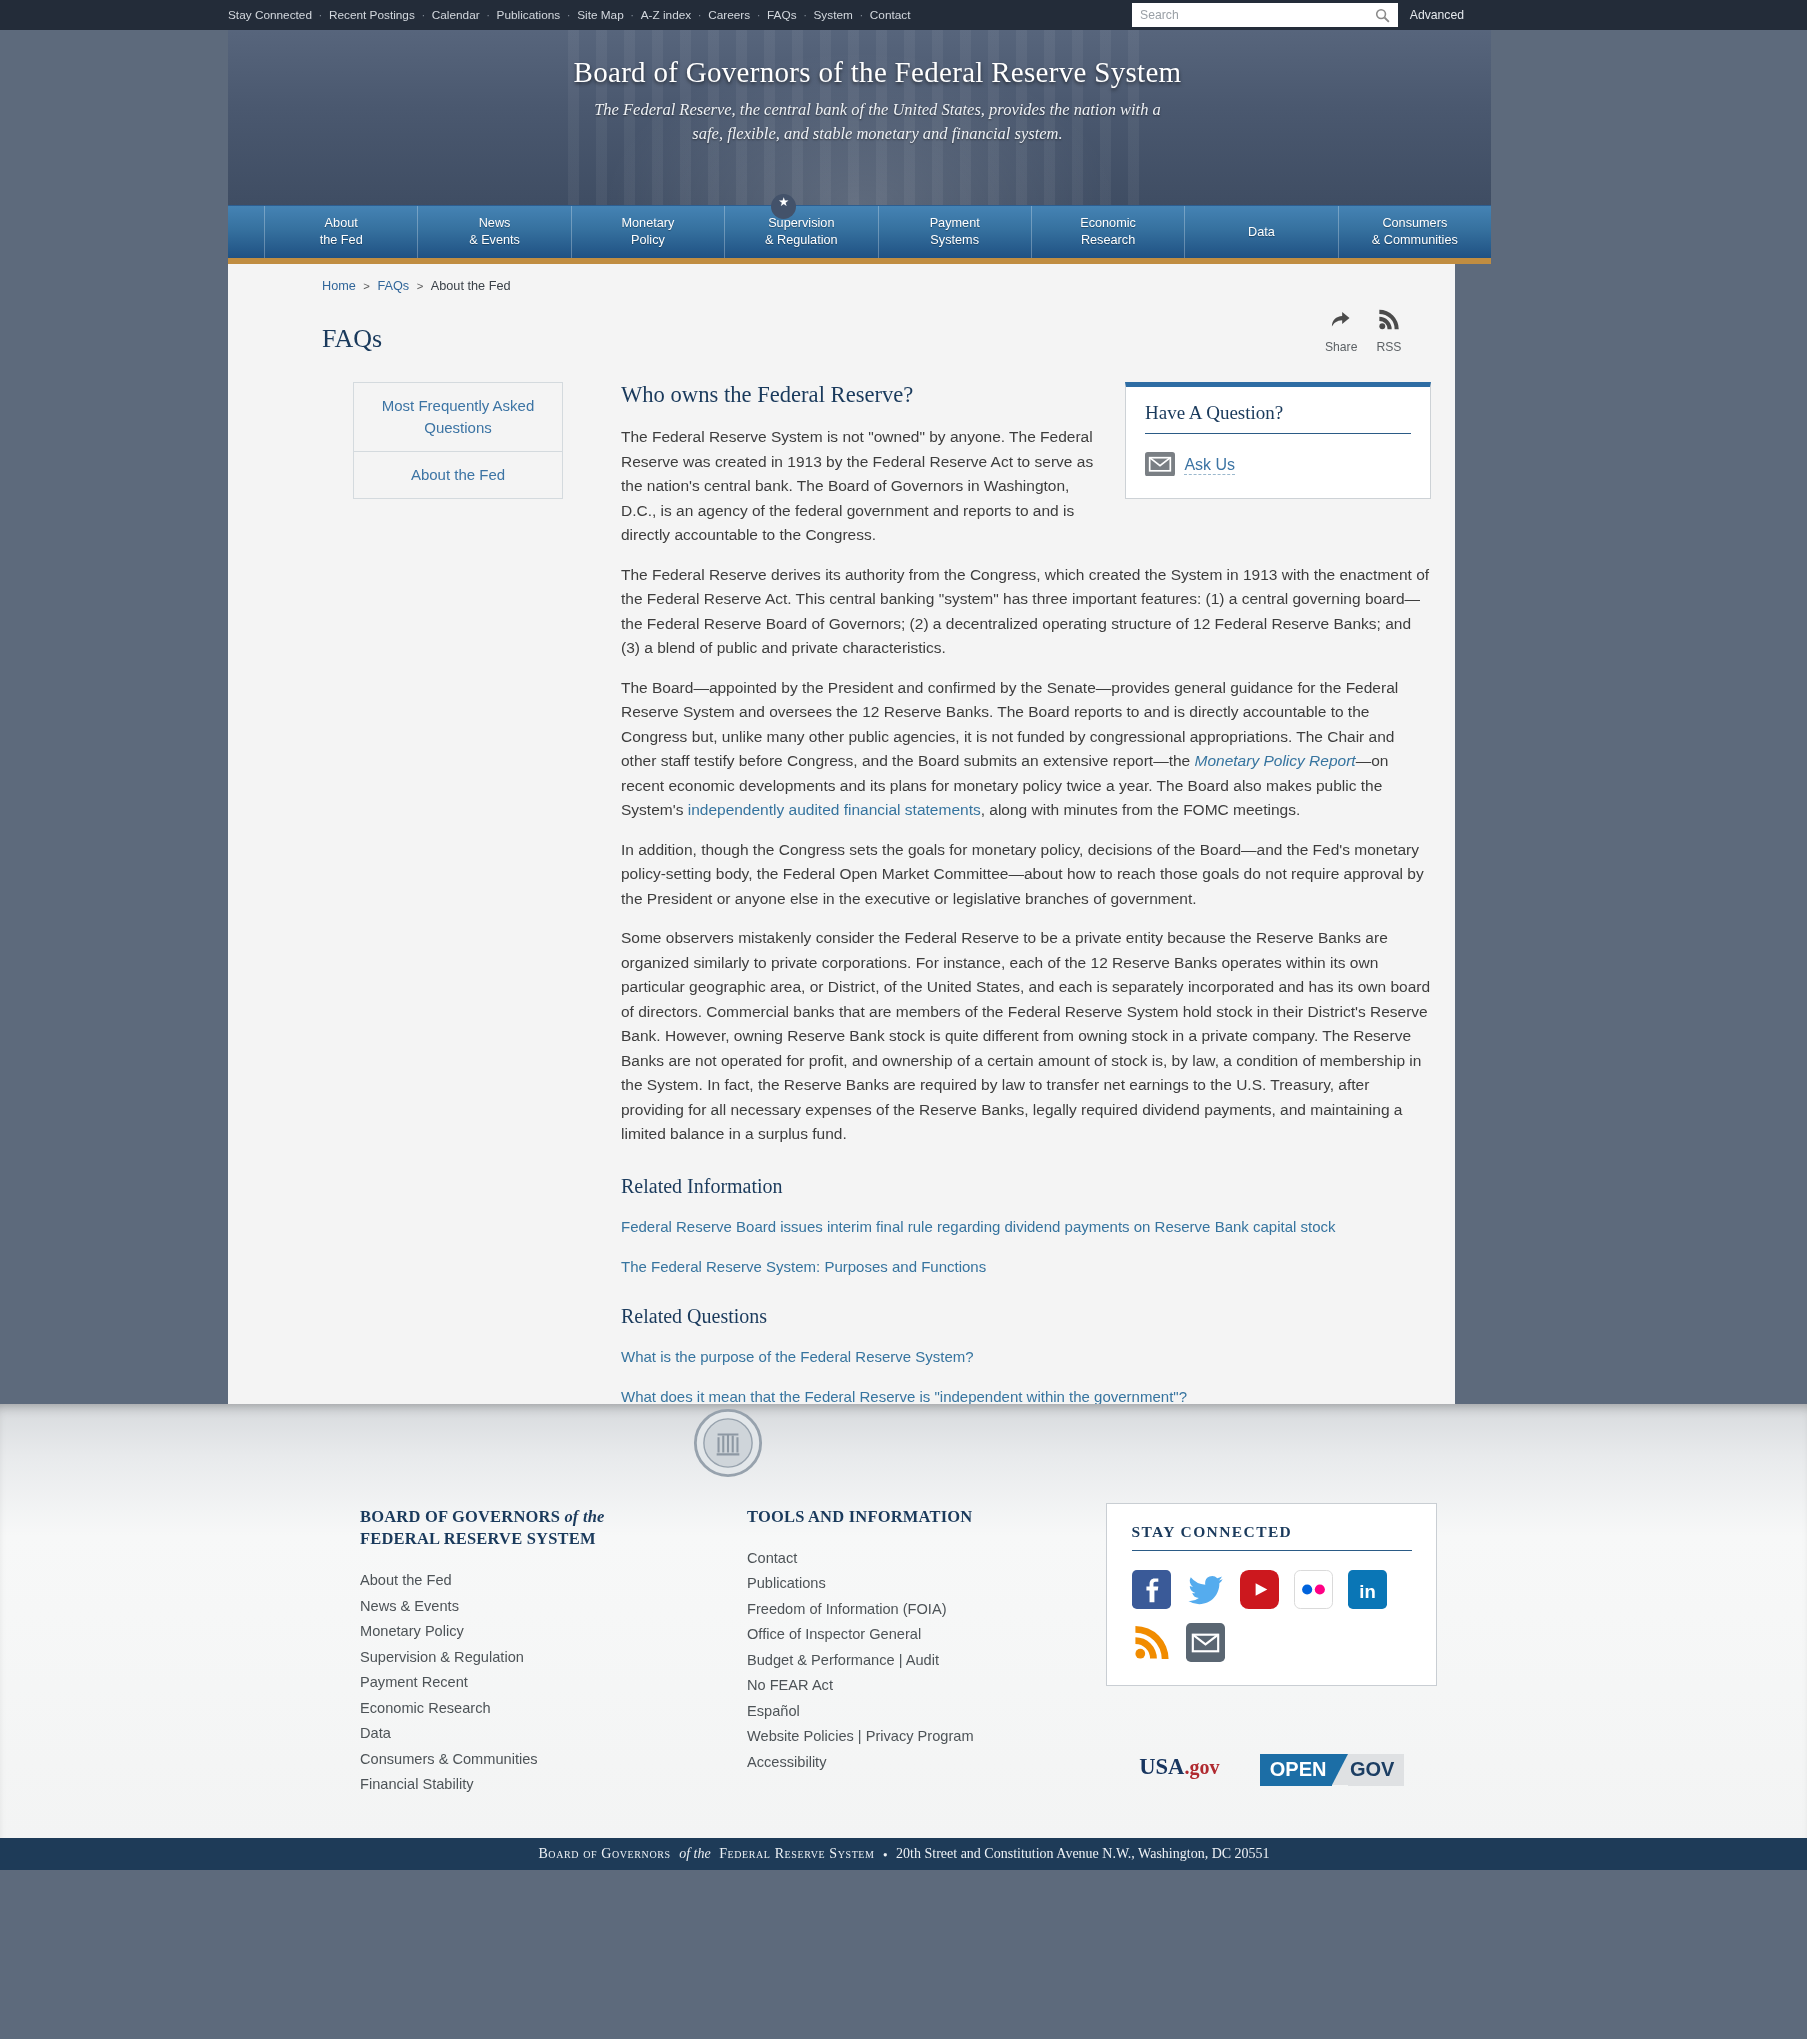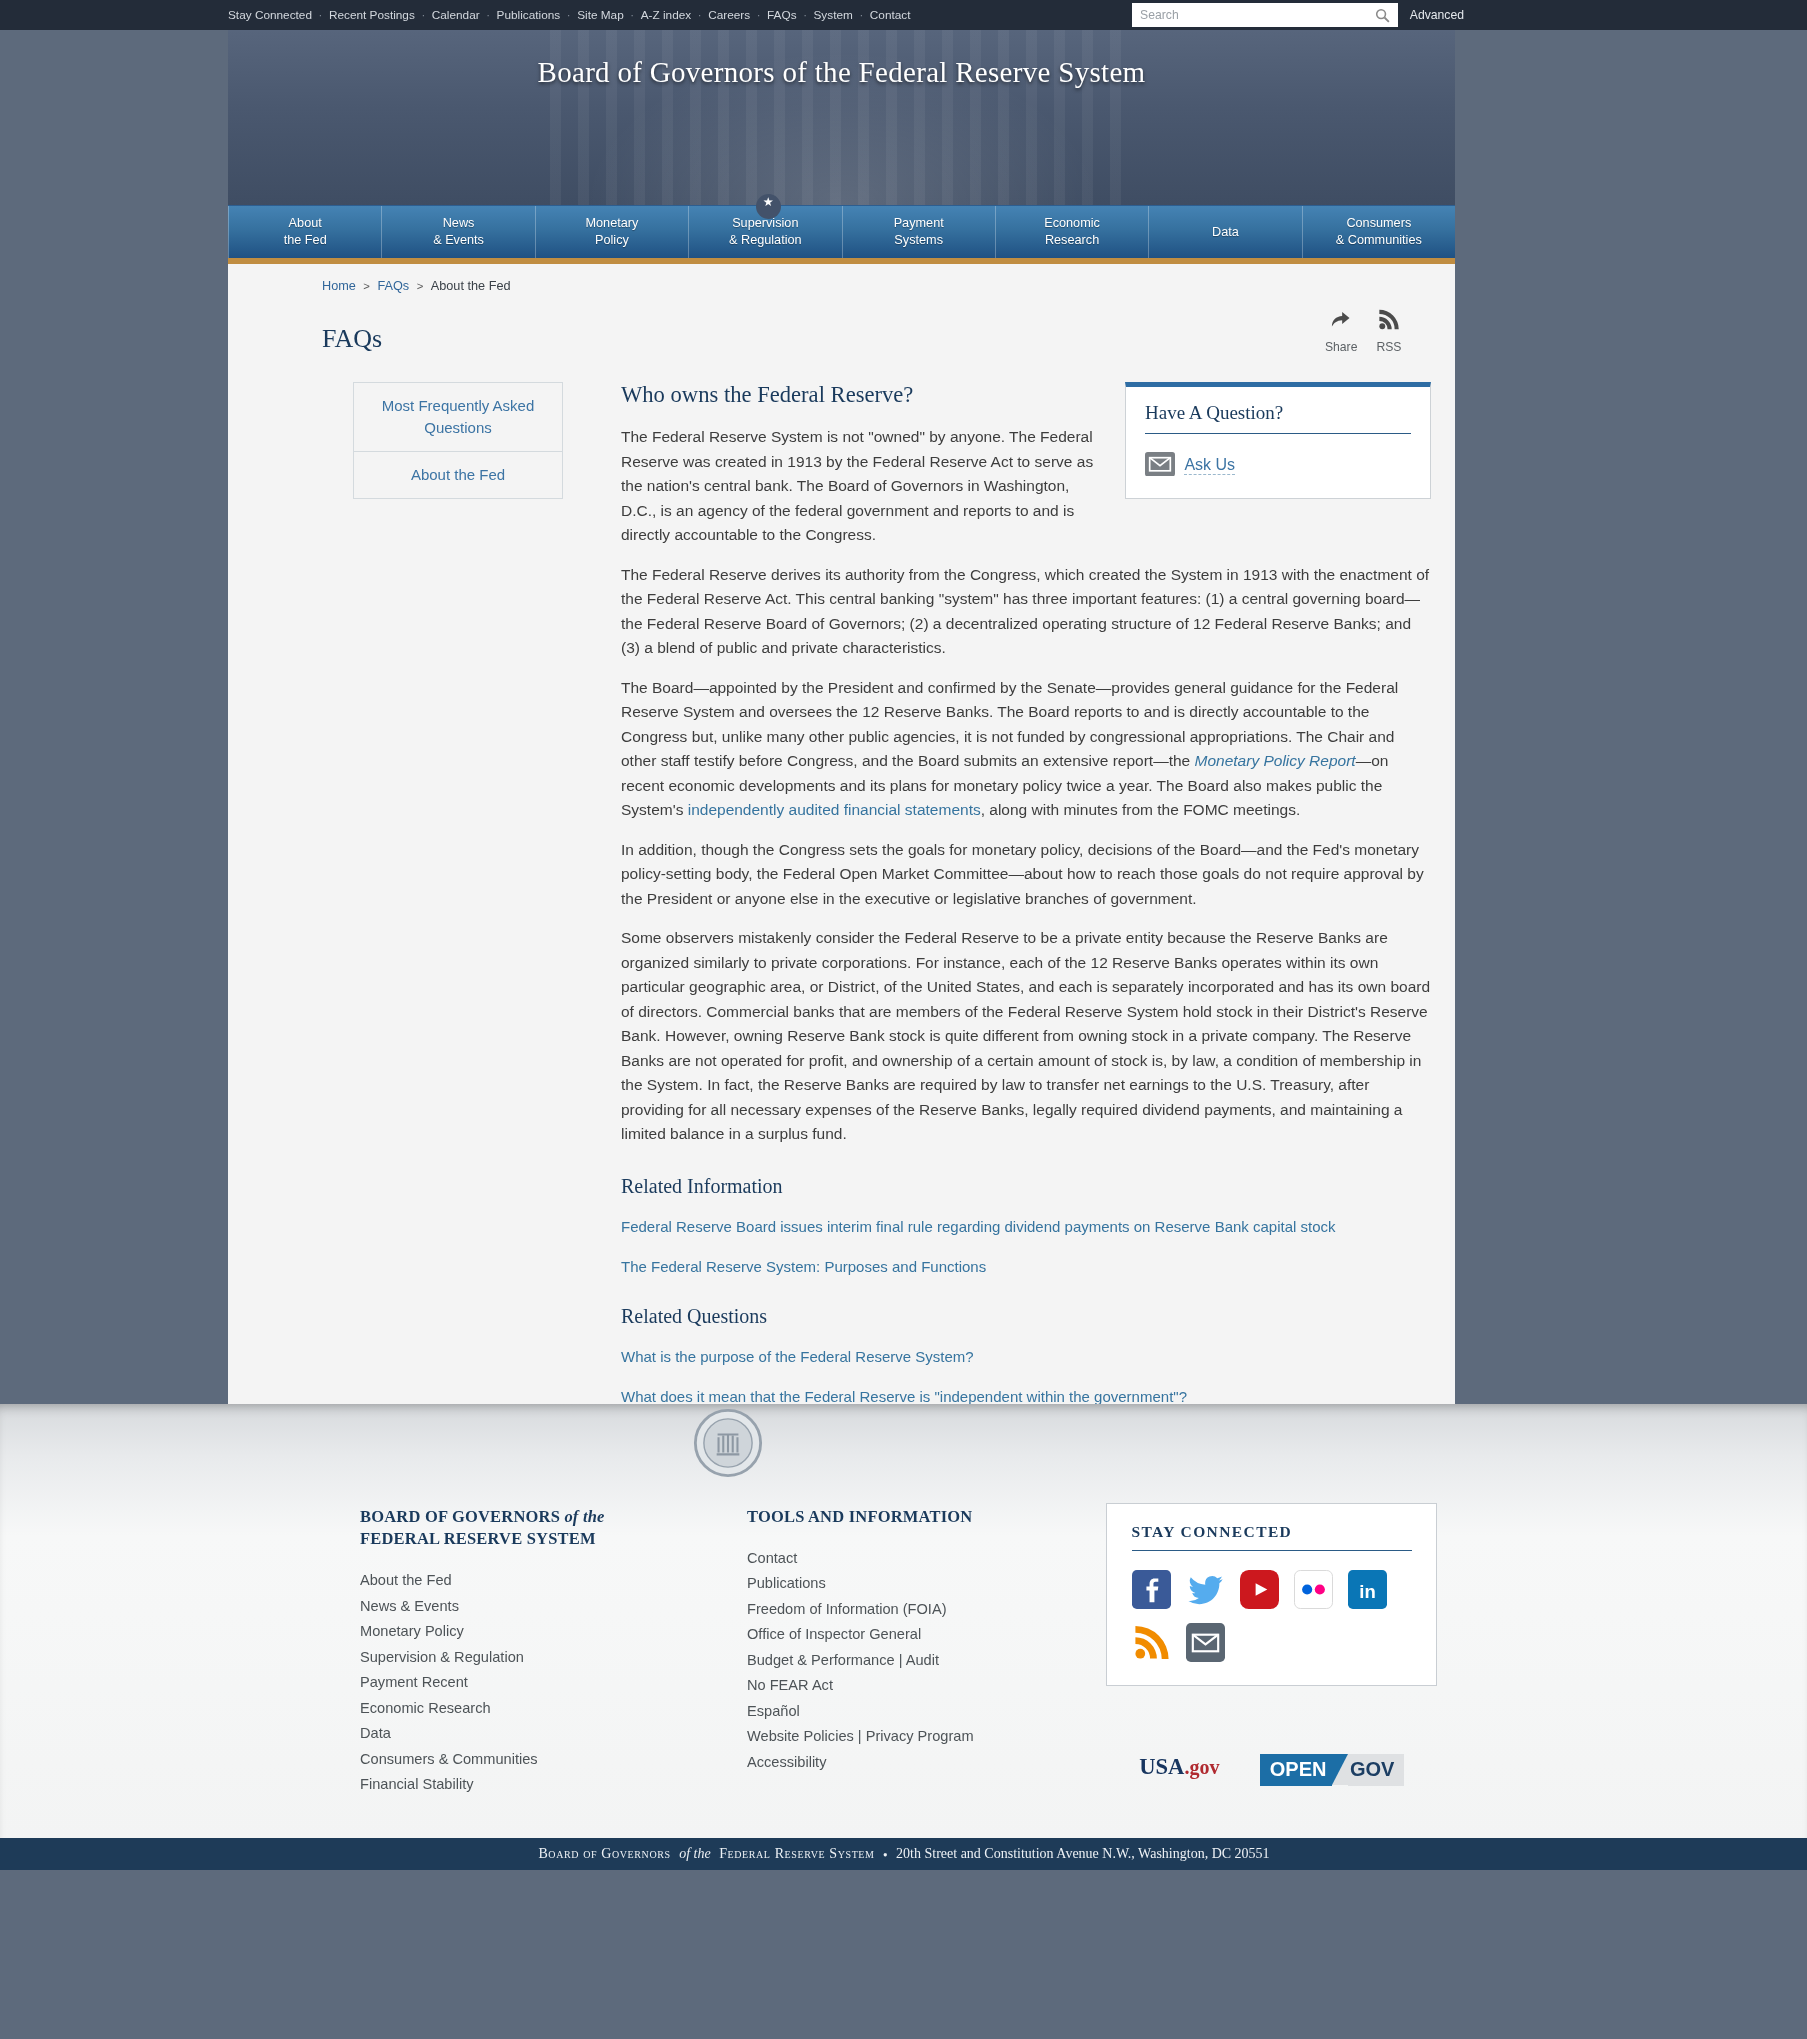--- a/index.html
+++ b/index.html
@@ -1,17 +1,17 @@
 <!DOCTYPE html>
 <html style="font-size:15px"><head>
 <meta charset="utf-8">
 <style>
   html,body{margin:0;padding:0;}
   body{width:1808px;background:#5d6a7c;font-family:"Liberation Sans",sans-serif;-webkit-font-smoothing:antialiased;}
-  .container{width:1227px;margin-left:228px;}
+  .container{width:1227px;margin-left:228px;padding-left:36px;}
 
   
   .topbar{height:30px;background:#232c39;}
   .topbar-inner{width:1236px;margin-left:228px;height:100%;display:flex;align-items:center;}
   .topbar-links{display:flex;align-items:center;gap:6.6px;}
   .tlink{color:#d3d8de;font-size:11.8px;text-decoration:none;cursor:pointer;white-space:nowrap;}
   .dot{color:#828b97;font-size:11.3px;}
   .topbar-search{margin-left:auto;display:flex;align-items:center;gap:12.2px;padding-left:44px;}
   .searchbox{display:flex;background:#fff;height:23.5px;width:266px;align-items:center;}
   .searchbox input{border:0;outline:0;flex:1;padding:0 8.5px;font-size:12.2px;color:#333;font-family:"Liberation Sans",sans-serif;background:transparent;}
@@ -134,20 +134,21 @@
             </button>
         </div>
         <a class="advanced">Advanced</a>
       </div>
     </div>
   </div>
 
   <div class="container header">
     <div class="building"></div>
     <h1 class="site-title">Board of Governors of the Federal Reserve System</h1>
+    <p class="tagline"><span>The Federal Reserve, the central bank of the United States, provides the nation with a</span><br><span>safe, flexible, and stable monetary and financial system.</span></p>
   </div>
 
   <div class="container navbar" id="navbar-items">
     <div class="nav-star">★</div>
   <div class="nav-item">
         <span>About</span>
         <span>the Fed</span>
       </div>
       <div class="nav-item">
         <span>News</span>

